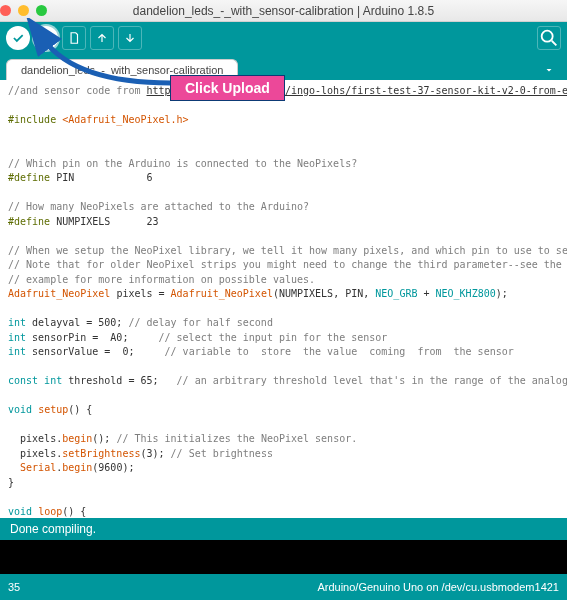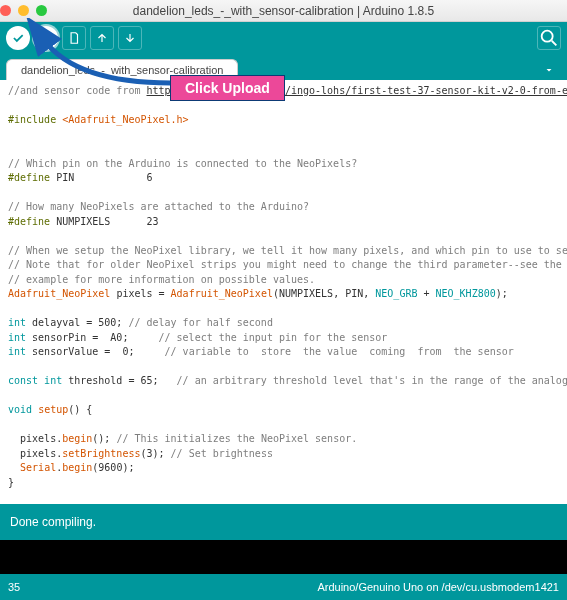--- a/index.html
+++ b/index.html
@@ -26,21 +26,21 @@
 .editor::-webkit-scrollbar-thumb { background: #c8c8c8; border-radius: 5px; }
 .c-comment { color: #7e7e7e; }
 .c-pre { color: #5e6d03; }
 .c-type { color: #00979c; }
 .c-const { color: #00979c; }
 .c-func { color: #d35400; margin-top: 24px; }
 .c-link { text-decoration: underline; color: #333; }
 .c-inc { color: #d35400; }
 .arrow-svg { position: absolute; top: 18px; left: 16px; width: 170px; height: 80px; pointer-events: none; z-index: 50; }
 .callout { position: absolute; top: 75px; left: 170px; background: #ec4899; color: #fff; font-size: 14px; font-weight: 600; padding: 4px 14px; border: 1px solid #0d3a75; z-index: 60; font-family: -apple-system, sans-serif; white-space: nowrap; }
-.status { height: 36px; background: #00979c; color: #fff; font-size: 12px; display: flex; align-items: center; padding: 0 10px; }
+.status { height: 22px; background: #00979c; color: #fff; font-size: 12px; display: flex; align-items: center; padding: 0 10px; }
 .console { height: 34px; background: #000; }
 .footer { height: 20px; background: #00979c; color: #fff; font-size: 11px; display: flex; align-items: center; padding: 13px 8px; }
 .footer-right { margin-left: auto; }
 </style>
 </head>
 <body>
 
 <div class="titlebar">
   <div class="traffic-lights">
     <div class="tl tl-close"></div>

